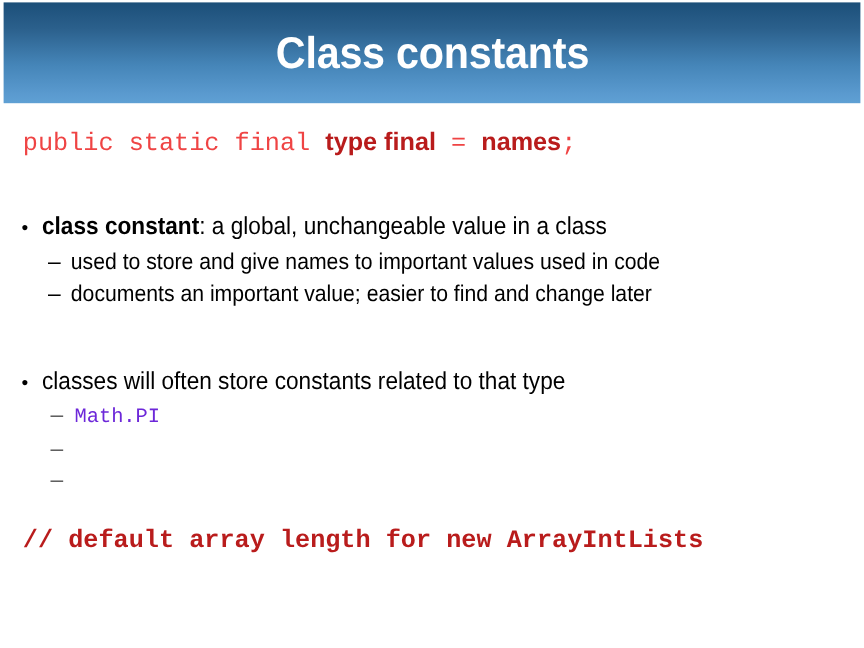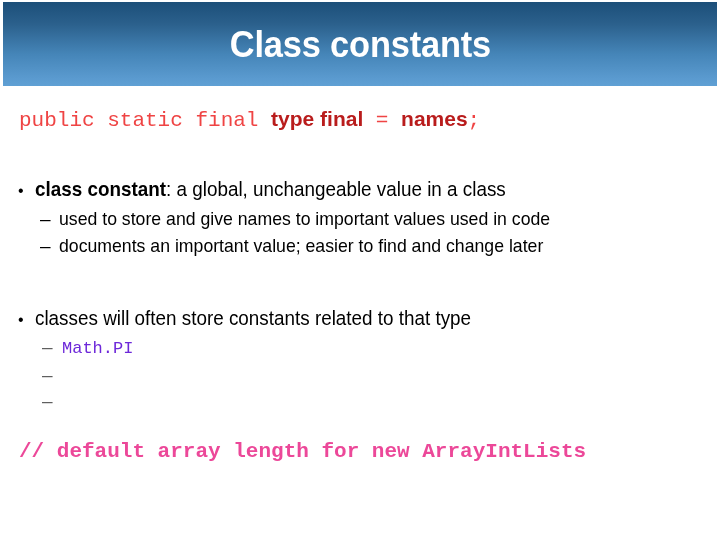--- a/index.html
+++ b/index.html
@@ -159,21 +159,21 @@
     position: absolute;
     left: 19px;
     top: 351px;
     white-space: nowrap;
   }
   .code-comment {
     font-family: "Liberation Mono", "DejaVu Sans Mono", monospace;
     font-weight: bold;
     font-size: 21px;
     line-height: 29px;
-    color: #ec4899;
+    color: #b91c1c;
     white-space: pre;
   }
   .code-decl {
     font-family: "Liberation Mono", "DejaVu Sans Mono", monospace;
     font-weight: normal;
     font-size: 21px;
     line-height: 29px;
     color: #5f5f5f;
     white-space: pre;
   }

